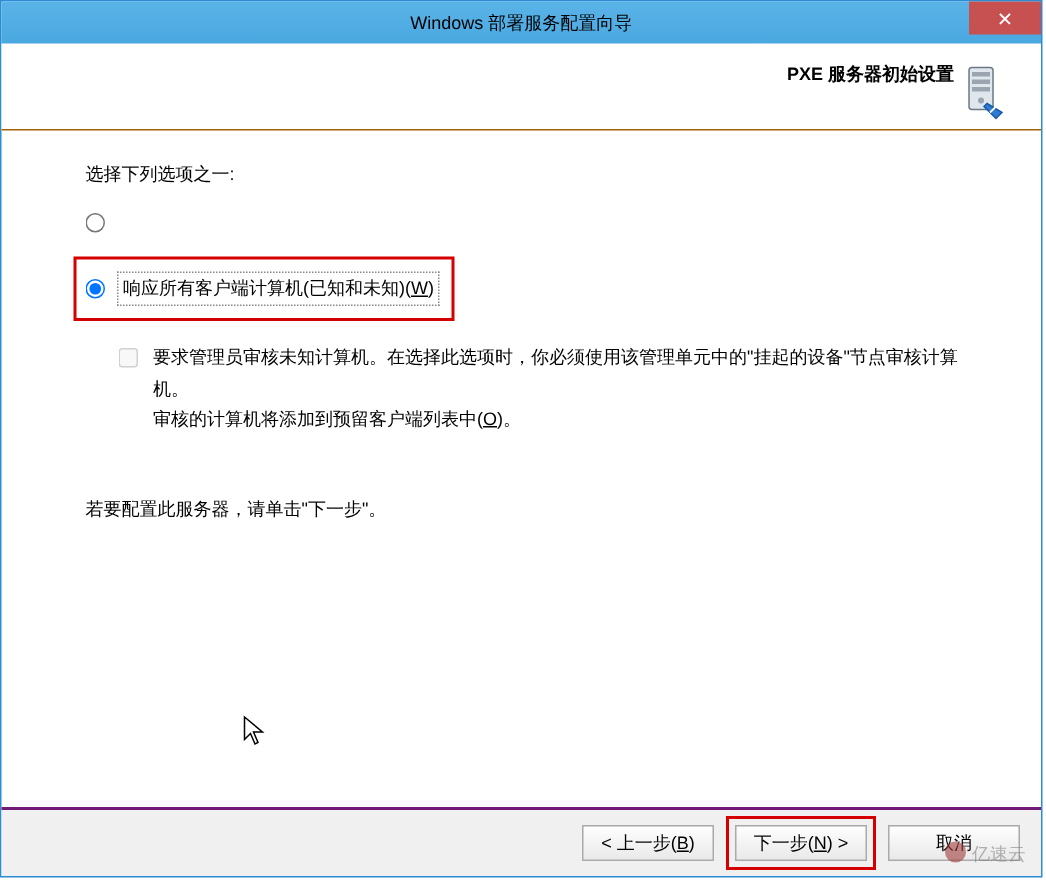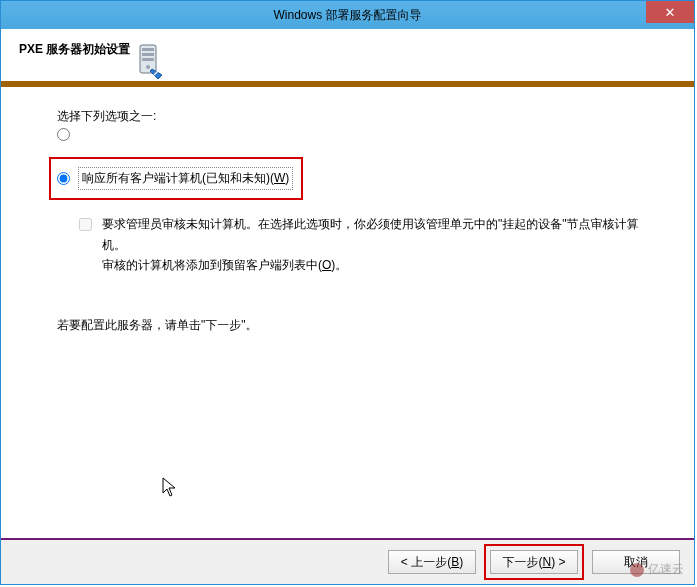--- a/index.html
+++ b/index.html
@@ -44,24 +44,24 @@
       color: #fff;
       display: flex;
       align-items: center;
       justify-content: center;
       font-size: 13px;
       font-family: Arial, sans-serif;
       cursor: pointer;
     }
     .header {
       height: 58px;
-      border-bottom: 6px solid #a16207;
+      border-bottom: 1px solid #a16207;
       padding: 12px 18px 0 18px;
       display: flex;
-      justify-content: flex-start;
+      justify-content: flex-end;
       align-items: flex-start;
       background: #fff;
     }
     .header .page-title {
       font-size: 12px;
       font-weight: bold;
       color: #000;
     }
     .header .server-icon {
       width: 40px;
@@ -69,21 +69,21 @@
       position: relative;
     }
     .server-icon svg { width: 40px; height: 40px; }
     .content {
       padding: 20px 40px 0 56px;
       color: #000;
       font-size: 12px;
       line-height: 1.6;
     }
     .intro { margin-bottom: 58px; }
-    .prompt { }
+    .prompt { margin-bottom: 14px; }
     .radios { margin-bottom: 18px; }
     .radio-row {
       display: flex;
       align-items: center;
       margin-bottom: 14px;
       padding: 2px 0;
     }
     .radio-row input[type="radio"] {
       margin-right: 8px;
       width: 13px; height: 13px;
@@ -153,21 +153,21 @@
       padding: 4px;
       display: inline-flex;
     }
     .watermark {
       position: absolute;
       right: 10px;
       bottom: 6px;
       font-size: 12px;
       color: rgba(120,120,120,0.55);
       display: flex;
-      align-items: center;
+      align-items: flex-start;
       gap: 4px;
       pointer-events: none;
     }
     .watermark .logo {
       width: 14px; height: 14px;
       background: rgba(160,60,60,0.6);
       border-radius: 50%;
       display: inline-block;
     }
   </style>

